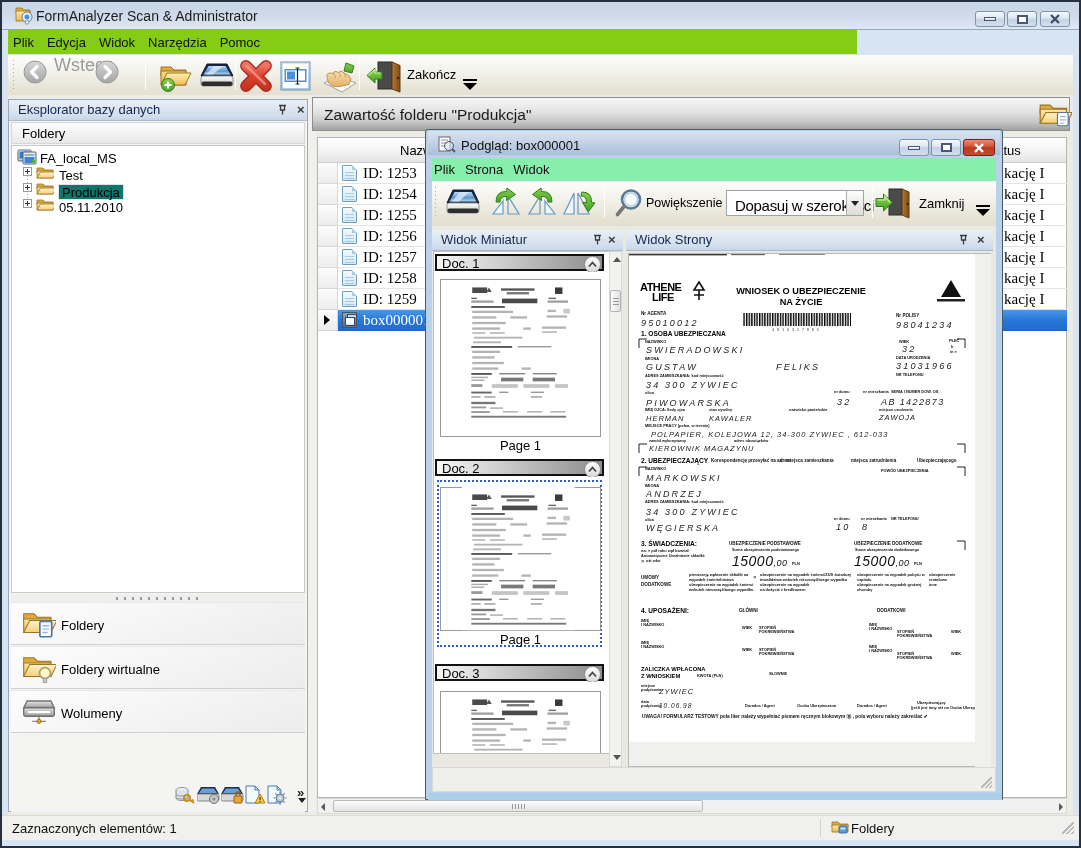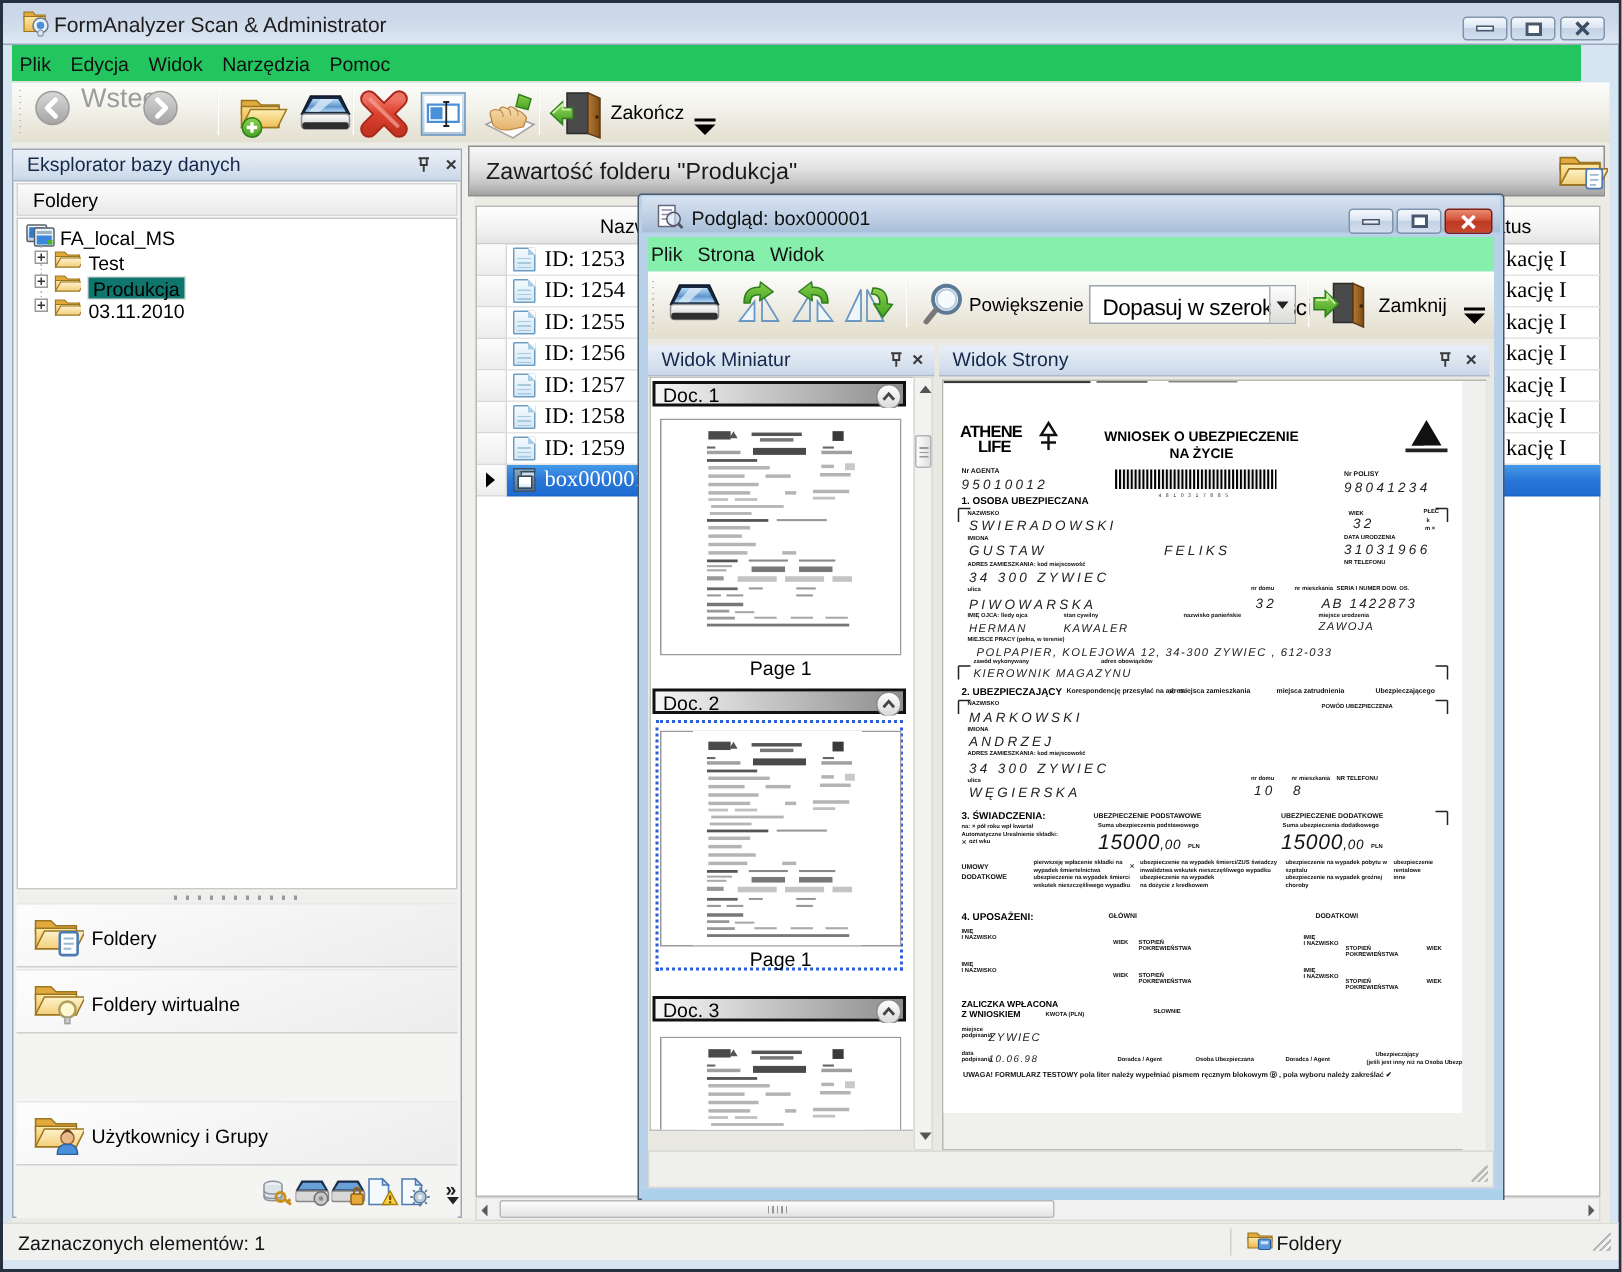--- a/index.html
+++ b/index.html
@@ -6,21 +6,21 @@
 body{font-family:"Liberation Sans",sans-serif;position:relative;background:#27303e}
 #frame{left:2px;top:2px;width:1077px;height:844px;background:#d7e4f2}
 .abs{position:absolute}
 
 #titlebar{left:2px;top:2px;right:2px;height:28px;
  background:linear-gradient(#c8d6e8,#cdd9e9 40%,#d4dfee 70%,#dfe8f4);border-bottom:1px solid #98a8bc}
 #titlebar .ttl{left:34px;top:6px;font-size:14px;color:#1c1c1c}
 .capbtn{width:30px;height:16px;border:1px solid #8094ac;border-radius:3px;
  background:linear-gradient(#f4f8fc,#dce6f2 45%,#c3d2e4 50%,#d3dfee);top:9px;
  display:flex;align-items:center;justify-content:center}
-#menubar{left:8px;top:30px;width:1046px;height:25px;background:#22c55e;border-bottom:1px solid #e2e2da}
+#menubar{left:8px;top:30px;width:849px;height:25px;background:#84cc16;border-bottom:1px solid #e2e2da}
 #menubar span{display:inline-block;margin:4px 3px 0 0;padding:1px 5px;font-size:13px;color:#111}
 #toolbar{left:8px;top:55px;width:1065px;height:40px;
  background:linear-gradient(#fdfdfc,#f2f1ea 45%,#e8e5d8 80%,#e4e1d2)}
 #workspace{left:8px;top:95px;width:1065px;height:720px;background:#edece4}
 #statusbar{left:2px;top:815px;width:1077px;height:25px;background:#f0f0ee;border-top:1px solid #dcdcd6}
 #bottomframe{left:2px;top:840px;width:1077px;height:6px;background:#d7e4f2}
 .sep{width:1px;height:30px;background:#cbc7b8;border-right:1px solid #fff;top:5px}
 
 #lpanel{left:8px;top:99px;width:300px;height:713px;background:#f4f4f2;border:1px solid #9aa8ba}
 .phdr{height:21px;background:linear-gradient(#e9eff7,#d2deec 80%,#c7d5e6);
@@ -362,48 +362,55 @@
     <div class="trow" style="top:22px;left:47px">Test</div>
     <div class="exp" style="top:37px"></div>
       <svg class="abs fsvg" style="left:24px;top:35px">
         <use href="#foldsm"></use>
       </svg>
     <div class="trow" style="top:38px;left:46px;background:#0f766e;border:1px solid #e2e2e2;padding:0 3px">Produkcja</div>
     <div class="exp" style="top:53px"></div>
       <svg class="abs fsvg" style="left:24px;top:51px">
         <use href="#foldsm"></use>
       </svg>
-    <div class="trow" style="top:54px;left:47px">03.11.2010</div>
+    <div class="trow" style="top:54px;left:47px">05.11.2010</div>
   </div>
   <div class="abs" id="lsplit">
       <div style="position:absolute;left:105px;top:3px;width:84px;height:3px;background:repeating-linear-gradient(90deg,#9a9a9a 0 2px,transparent 2px 8px)"></div>
     </div>
   <div class="abs navbtn" style="top:502px">
       <span>Foldery</span>
     <svg class="abs" style="left:11px;top:5px" width="34" height="32" viewBox="0 0 20 18">
       <use href="#foldbig"></use>
         <rect x="10.5" y="7.5" width="7" height="9" rx="1" fill="#fdfdfd" stroke="#4a7ab0"></rect>
       <path d="M12 10 h4 M12 12 h4 M12 14 h3" stroke="#9ab8d4" stroke-width=".8"></path>
       </svg>
     </div>
   <div class="abs navbtn" style="top:546px">
       <span>Foldery wirtualne</span>
     <svg class="abs" style="left:11px;top:5px" width="34" height="32" viewBox="0 0 20 18">
       <use href="#foldbig"></use>
         <circle cx="13.5" cy="12" r="3.2" fill="#fff8d0" stroke="#b0a060"></circle>
       <rect x="12.5" y="15" width="2" height="2.5" fill="#c8c8c8" stroke="#999" stroke-width=".5"></rect>
       </svg>
     </div>
-  <div class="abs navbtn" style="top:634px">
-      <span>Użytkownicy i Grupy</span>
-    <svg class="abs" style="left:11px;top:5px" width="34" height="32" viewBox="0 0 20 18">
-      <use href="#foldbig"></use>
-      <circle cx="13.5" cy="10.5" r="2.6" fill="#e8b88a" stroke="#8a5a2a" stroke-width=".5"></circle>
-      <path d="M11 10 q2.5-3.5 5 0 q-1-3-2.5-3 q-1.5 0-2.5 3" fill="#6a4218"></path>
-      <path d="M9.5 17 q0-4 4-4 q4 0 4 4 z" fill="#4a90d8" stroke="#2a60a0" stroke-width=".5"></path>
+  <div class="abs navbtn" style="top:590px">
+      <span>Wolumeny</span>
+    <svg class="abs" style="left:11px;top:6px" width="34" height="30" viewBox="0 0 20 17">
+      <path d="M3 2 h14 l2 4 H1 z" fill="url(#gvol)" stroke="#707070" stroke-width=".8"></path>
+      <rect x="1" y="6" width="18" height="5" rx="1" fill="url(#gvol)" stroke="#707070" stroke-width=".8"></rect>
+      <rect x="3" y="7.5" width="14" height="2" rx="1" fill="#fff" stroke="#aaa" stroke-width=".5"></rect>
+      <path d="M10 11 v3 M6 14 h8" stroke="#888" stroke-width=".8"></path>
+      <circle cx="10" cy="14" r="1.2" fill="#e8a030" stroke="#906010" stroke-width=".5"></circle>
+      <defs>
+          <linearGradient id="gvol" x1="0" y1="0" x2="0" y2="1">
+            <stop offset="0" stop-color="#e8e8e8"></stop>
+            <stop offset="1" stop-color="#9a9a9a"></stop>
+          </linearGradient>
+        </defs>
       </svg>
     </div>
   <div class="abs" style="left:2px;top:678px;width:294px;height:34px;background:#f4f4f2">
     <svg class="abs" style="left:162px;top:7px" width="22" height="20" viewBox="0 0 22 20">
       <ellipse cx="9" cy="5" rx="6" ry="2.5" fill="#eef1f4" stroke="#8a94a0"></ellipse>
       <path d="M3 5 v8 q0 2.5 6 2.5 q6 0 6-2.5 v-8" fill="#dde3e9" stroke="#8a94a0"></path>
       <path d="M3 8.5 q0 2.5 6 2.5 q6 0 6-2.5 M3 11.5 q0 2.5 6 2.5 q6 0 6-2.5" fill="none" stroke="#8a94a0"></path>
       <circle cx="14" cy="13" r="3" fill="none" stroke="#c89018" stroke-width="2"></circle>
       <path d="M16.5 14.5 L21 18 M19 16 l1.5-1.5" stroke="#c89018" stroke-width="2"></path>
       </svg>

